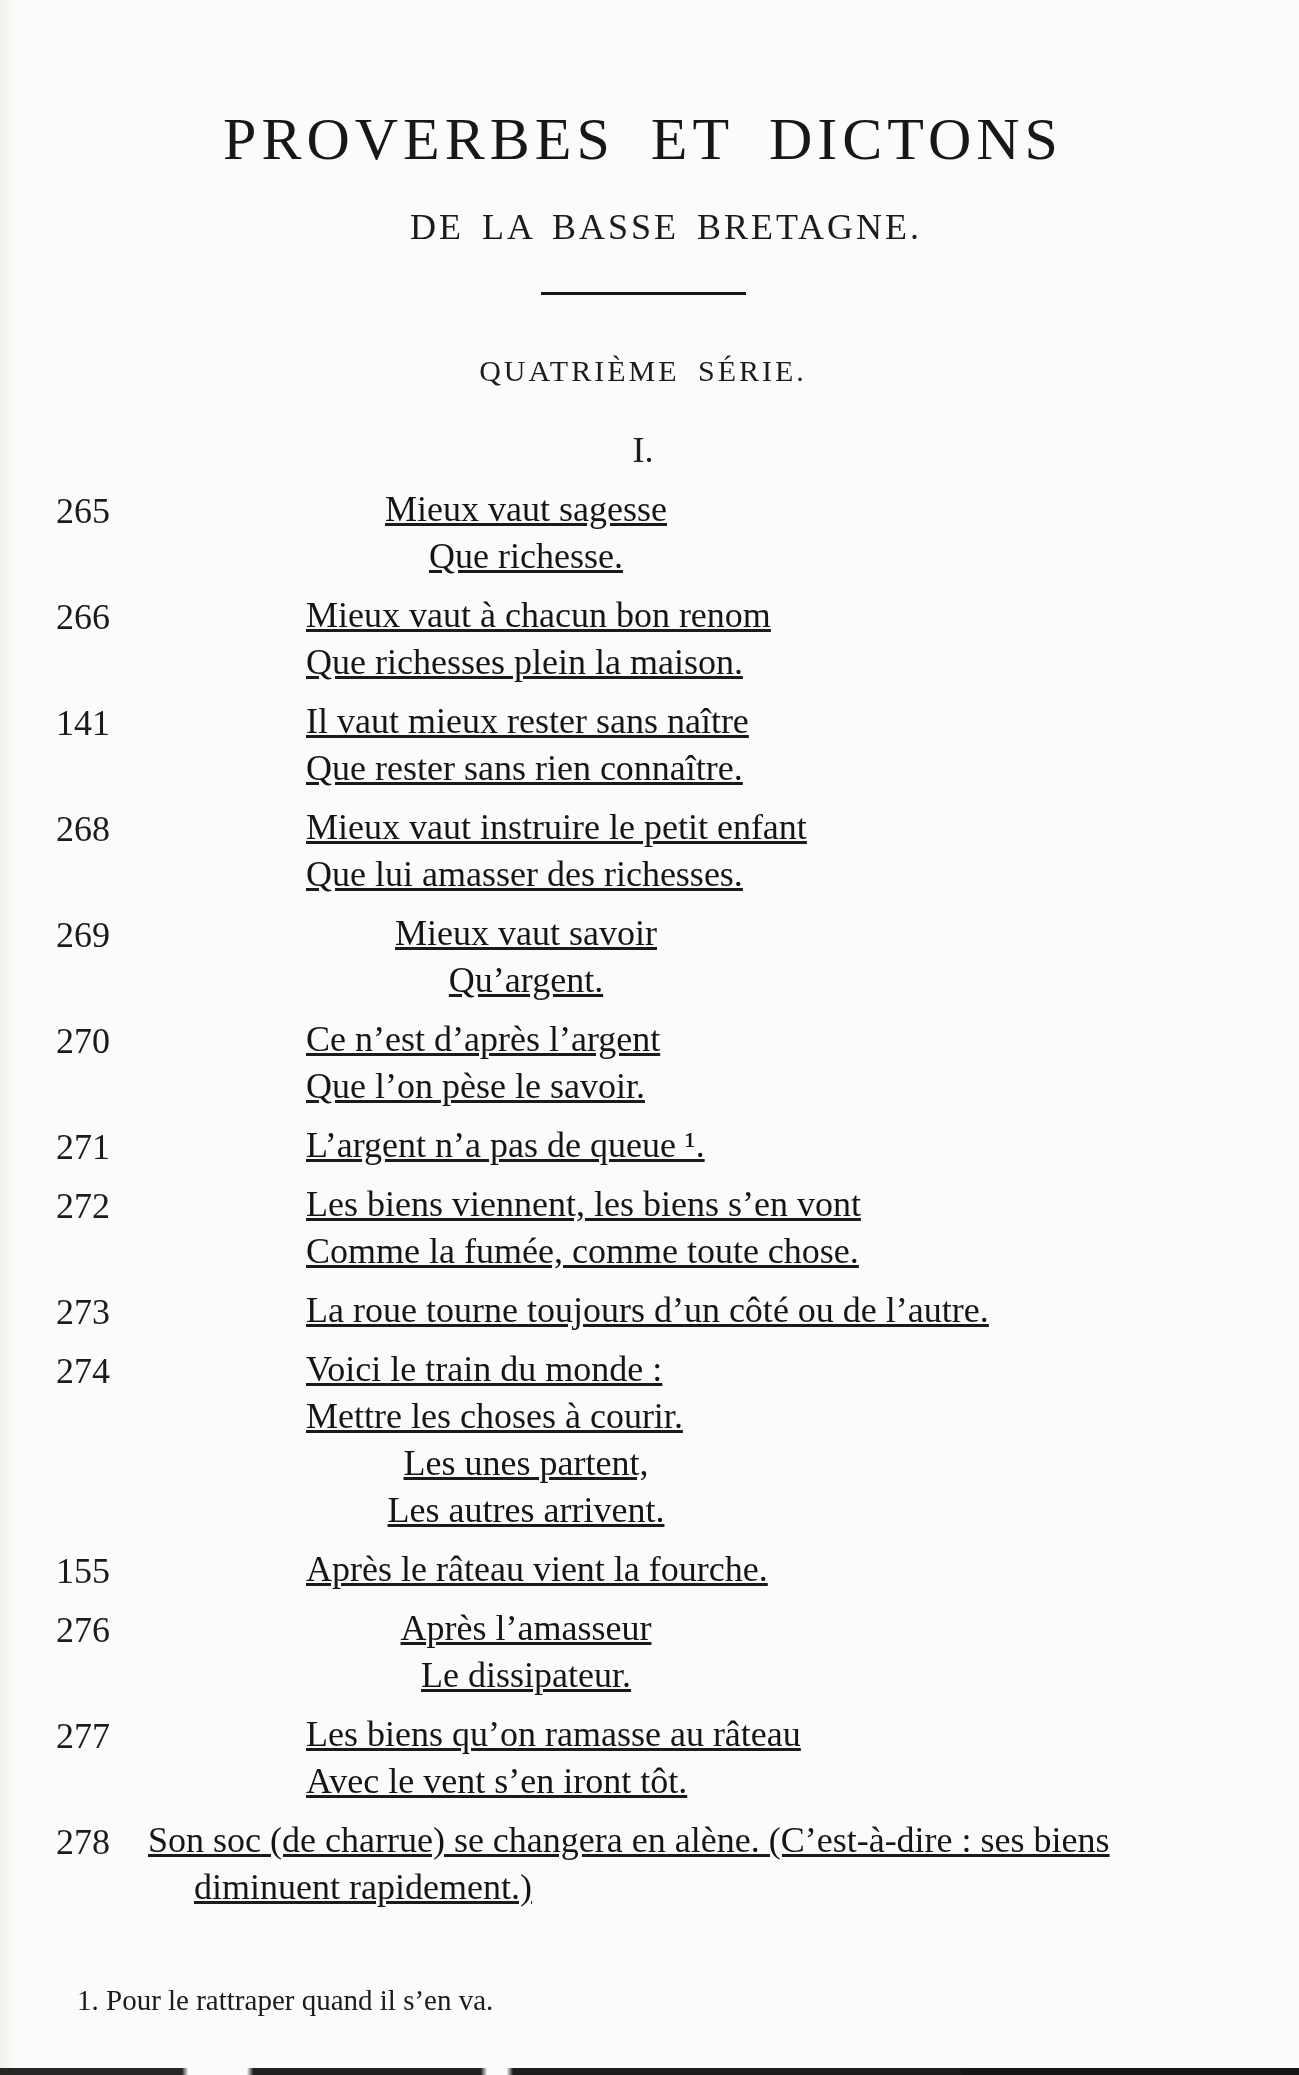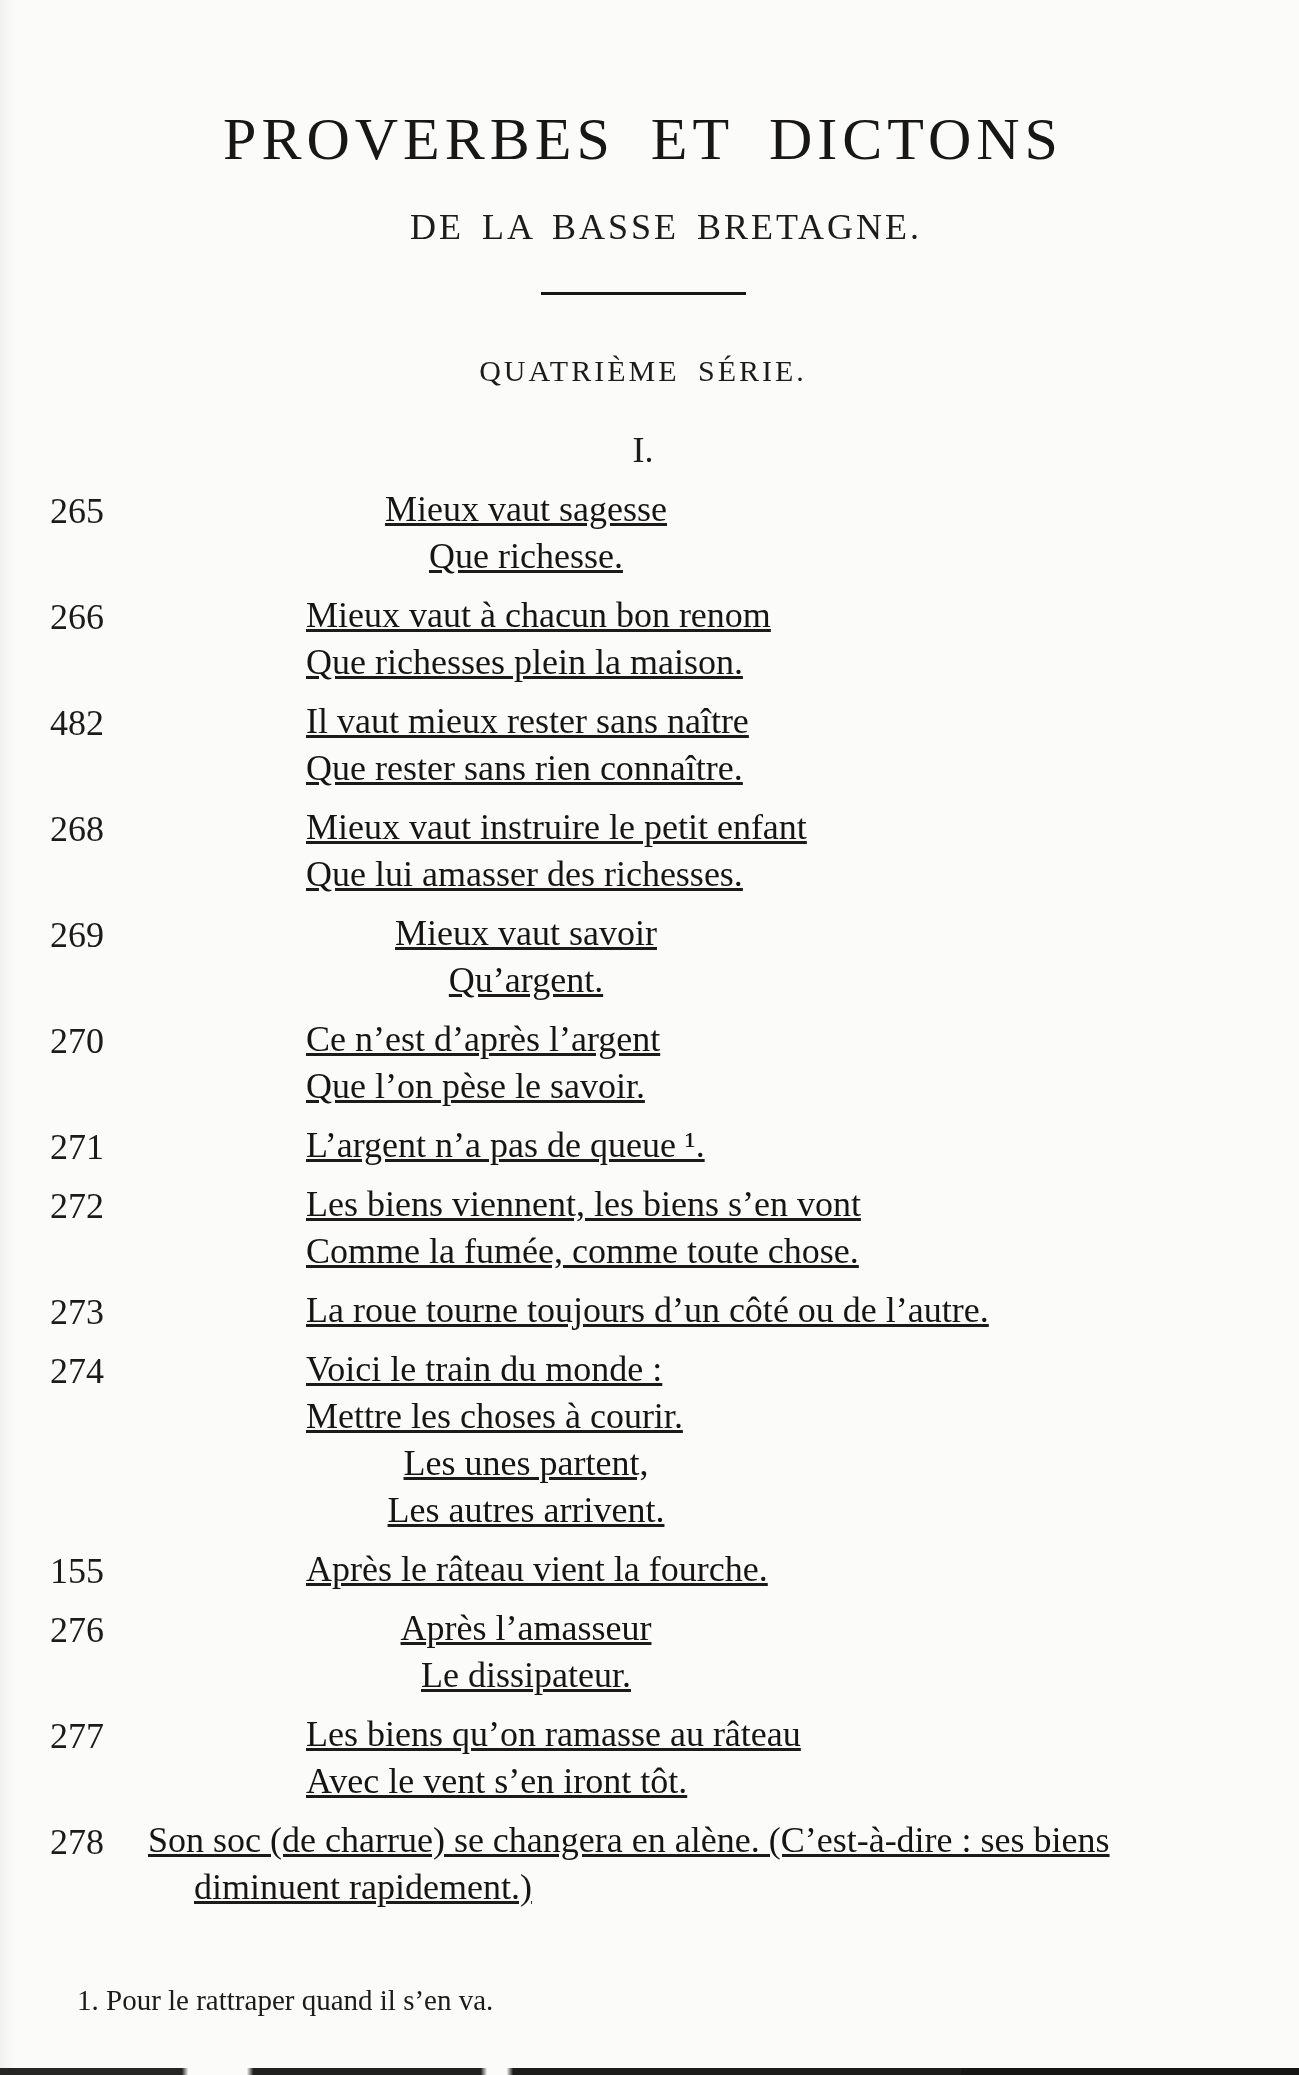--- a/index.html
+++ b/index.html
@@ -33,21 +33,21 @@
     margin:60px 0 0 0;font-size:30px;font-weight:normal;line-height:32px;
     letter-spacing:3px;word-spacing:8px;color:#1d1c1b;
   }
   .section{
     margin:44px 0 0 0;font-size:36px;font-weight:normal;line-height:38px;
     color:#1d1c1b;
   }
   .proverbs{margin-top:17px;}
   .entry{position:relative;margin-bottom:12px;}
   .entry .num{
-    position:absolute;left:50px;top:3px;
+    position:absolute;left:56px;top:3px;
     font-size:36px;line-height:44px;color:#1c1b1a;
   }
   .entry .lines{margin-left:306px;text-decoration:underline;}
   .line{font-size:36px;line-height:47px;white-space:nowrap;color:#161514;}
   .line.center{width:440px;text-align:center;}
   .entry.wide .lines{margin-left:148px;margin-right:30px;}
   .entry.wide .line{white-space:normal;}
   .entry.wide .line.indent{padding-left:46px;}
   .footnote{
     margin:72px 0 0 77px;
@@ -85,21 +85,21 @@
 
   <div class="entry">
     <span class="num">266</span>
     <div class="lines">
           <div class="line left">Mieux vaut à chacun bon renom</div>
           <div class="line left">Que richesses plein la maison.</div>
         </div>
   </div>
 
   <div class="entry">
-    <span class="num">482</span>
+    <span class="num">141</span>
     <div class="lines">
           <div class="line left">Il vaut mieux rester sans naître</div>
           <div class="line left">Que rester sans rien connaître.</div>
         </div>
   </div>
 
   <div class="entry">
     <span class="num">268</span>
     <div class="lines">
           <div class="line left">Mieux vaut instruire le petit enfant</div>

